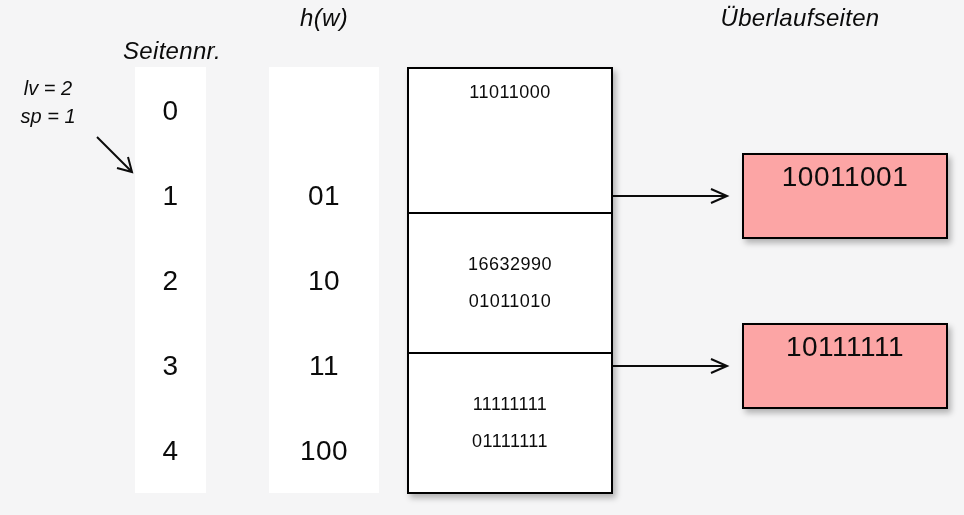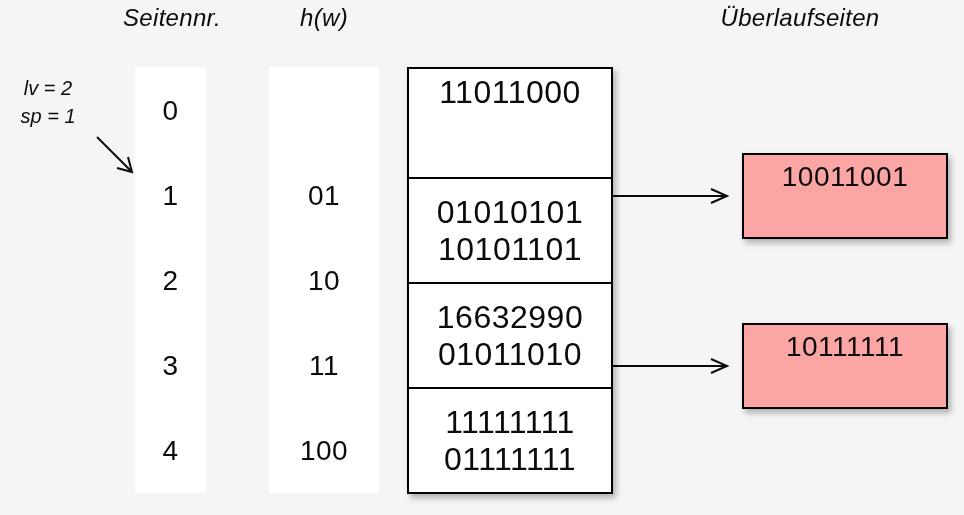--- a/index.html
+++ b/index.html
@@ -15,21 +15,21 @@
   .hdr {
     position: absolute;
     top: 4px;
     font-style: italic;
     font-size: 24px;
     font-weight: 500;
     text-align: center;
     letter-spacing: 0.3px;
     white-space: nowrap;
   }
-  .hdr-seitennr { left: 118px; width: 108px; }
+  .hdr-seitennr { left: 118px; width: 108px; margin-top: 33px; }
   .hdr-hw       { left: 270px; width: 108px; }
   .hdr-seiten   { left: 454px; width: 108px; }
   .hdr-ueberlauf{ left: 697px; width: 206px; }
 
   .annotation {
     position: absolute;
     left: 0px;
     top: 74px;
     width: 96px;
     text-align: center;
@@ -77,21 +77,21 @@
     box-shadow: 3px 4px 6px rgba(0,0,0,0.28);
     display: flex;
     flex-direction: column;
   }
   .prow {
     flex: 1 1 0;
     box-sizing: border-box;
     display: flex;
     flex-direction: column;
     align-items: center;
-    font-size: 32px;
+    font-size: 18px;
     letter-spacing: 0.5px;
     line-height: 37px;
   }
   .prow:not(:last-child) { border-bottom: 2px solid #000; }
   .prow.single { justify-content: flex-start; padding-top: 5px; }
   .prow.double { justify-content: center; }
 
   .overflowbox {
     position: absolute;
     left: 730px;
@@ -145,24 +145,20 @@
   <div class="colcell c2 r1">01</div>
   <div class="colcell c2 r2">10</div>
   <div class="colcell c2 r3">11</div>
   <div class="colcell c2 r4">100</div>
 
   <div class="pagetable">
     <div class="prow single">
       <span>11011000</span>
     </div>
     <div class="prow double">
-      <span>01010101</span>
-      <span>10101101</span>
-    </div>
-    <div class="prow double">
       <span>16632990</span>
       <span>01011010</span>
     </div>
     <div class="prow double">
       <span>11111111</span>
       <span>01111111</span>
     </div>
   </div>
 
   <div class="overflowbox ob1">

